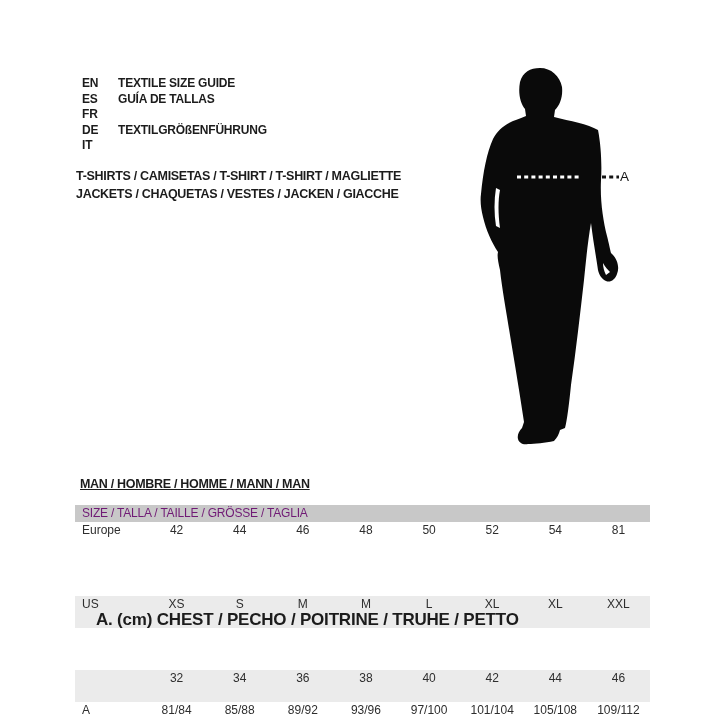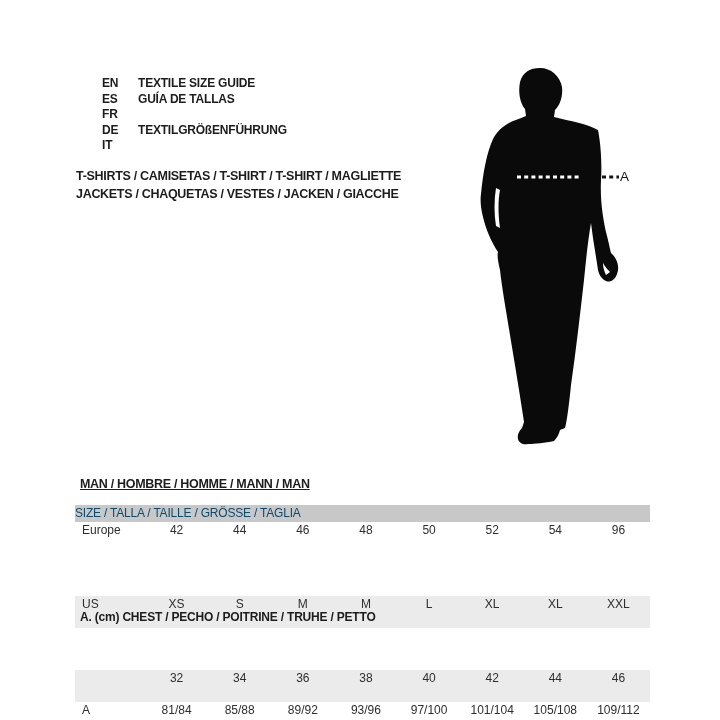--- a/index.html
+++ b/index.html
@@ -4,50 +4,50 @@
 <style>
   html,body { margin:0; padding:0; background:#fff; }
   .canvas {
     position:relative; width:720px; height:720px; background:#ffffff;
     font-family:"Liberation Sans", sans-serif; color:var(--text,#1c1c1c);
     overflow:hidden;
   }
 
   
   .lang-block { position:absolute; left:82px; top:76px; }
-  .lang-row { display:grid; grid-template-columns:36px auto; line-height:15.6px;margin-left:20px; }
+  .lang-row { display:grid; grid-template-columns:36px auto; line-height:15.6px; }
   .lang-row .code, .lang-row .label {
     font-size:12px; font-weight:bold; letter-spacing:-0.2px; white-space:nowrap;
   }
 
   
   .cat-block { position:absolute; left:76px; top:167px; }
   .cat-line { font-size:12.5px; font-weight:bold; letter-spacing:-0.3px; line-height:18px; white-space:nowrap; }
 
   
   .figure { position:absolute; left:440px; top:60px; width:260px; height:400px; }
   .figure svg { display:block; }
   .measure-label { position:absolute; left:180px; top:109px; font-size:13.5px; color:#161616; }
 
   
   .section-title { position:absolute; left:80px; top:477px; font-size:12.5px; font-weight:bold; letter-spacing:-0.3px;text-decoration:underline; }
 
   
   .size-table { position:absolute; left:75px; top:505px; width:575px; font-size:12px; color:#2e2e2e; }
   .thead {
     height:17px; line-height:17px; background:var(--header_bar,#c8c8c8);
-    color:#0c4a6e; letter-spacing:-0.2px;
+    padding-left:7px; color:#701a75; letter-spacing:-0.2px;
   }
   .trow { display:grid; grid-template-columns:70px repeat(8,1fr); height:32px; line-height:16px; }
   .trow.shaded { background:var(--row_shaded,#ebebeb);margin-top:42px; }
   .cell { text-align:center; white-space:nowrap; }
   .cell.label { text-align:left; padding-left:7px; }
 
   
-  .footnote { position:absolute; left:80px; top:610px; font-size:12px; font-weight:bold; letter-spacing:-0.2px; }
+  .footnote { position:absolute; left:96px; top:610px; font-size:17px; font-weight:bold; letter-spacing:-0.2px; }
 </style>
 </head>
 <body>
 
 <div class="canvas">
 
   <div class="lang-block">
     <div class="lang-row">
       <span class="code">EN</span>
       <span class="label">TEXTILE SIZE GUIDE</span>
@@ -124,21 +124,21 @@
 
     <div class="trow">
       <div class="cell label">Europe</div>
       <div class="cell">42</div>
       <div class="cell">44</div>
       <div class="cell">46</div>
       <div class="cell">48</div>
       <div class="cell">50</div>
       <div class="cell">52</div>
       <div class="cell">54</div>
-      <div class="cell">96</div>
+      <div class="cell">81</div>
     </div>
 
     <div class="trow shaded">
       <div class="cell label">US</div>
       <div class="cell">XS</div>
       <div class="cell">S</div>
       <div class="cell">M</div>
       <div class="cell">M</div>
       <div class="cell">L</div>
       <div class="cell">XL</div>

